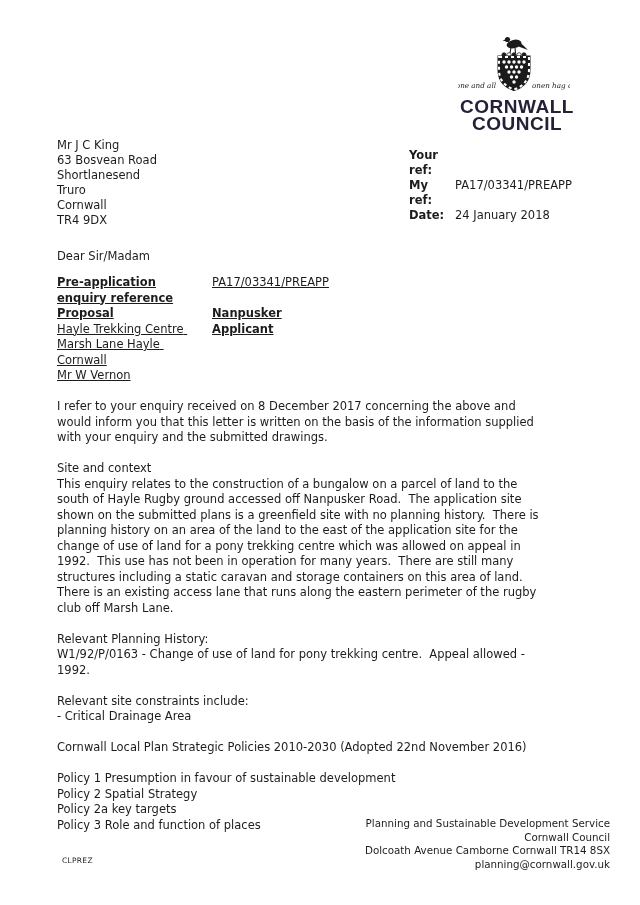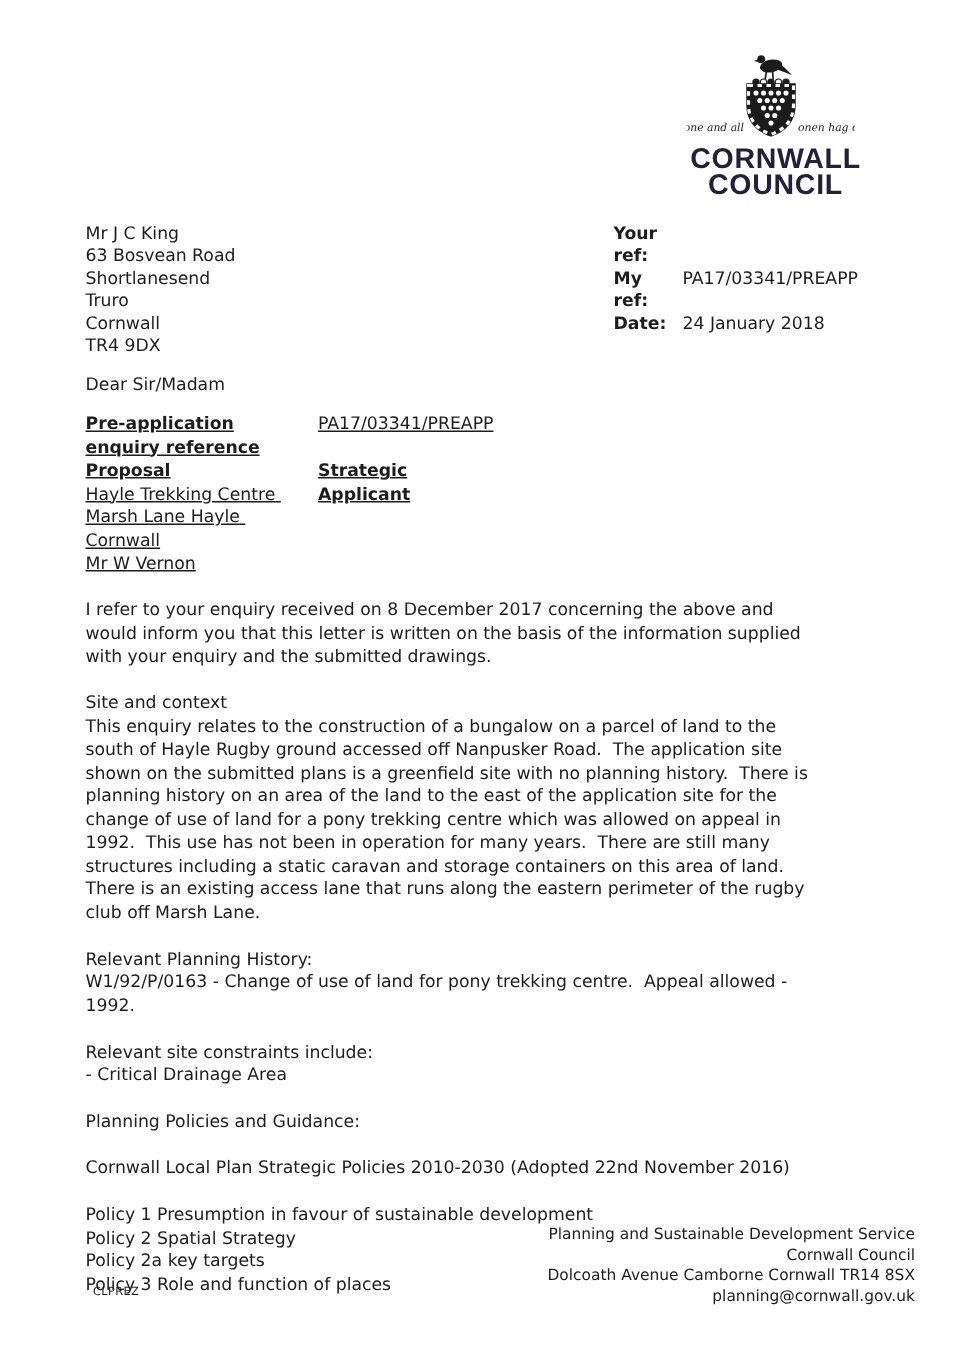--- a/index.html
+++ b/index.html
@@ -19,21 +19,21 @@
     position:absolute; left:443px; top:99px; width:148px;
     text-align:center;
     font-family:"Liberation Sans", sans-serif;
     font-weight:bold;
     font-size:19px;
     line-height:16.5px;
     letter-spacing:0.5px;
   }
 
   
-  .recipient { position:absolute; left:57px; top:148px; font-size:11.5px; line-height:15px; }
+  .recipient { position:absolute; left:57px; top:138px; font-size:11.5px; line-height:15px; }
 
   
   .refs {
     position:absolute; left:365px; top:148px;
     display:grid; grid-template-columns:90px auto;
     font-size:11.5px; line-height:15px;
   }
   .refs .lbl { font-weight:bold;margin-left:44px; }
 
   
@@ -126,21 +126,21 @@
 
   <div class="details">
     <div class="lbl">
       <div class="line">Pre-application</div>
       <div class="line">enquiry reference</div>
     </div>
     <div class="line">PA17/03341/PREAPP</div>
 
     <div class="lbl line">Proposal</div>
 
-    <div class="lbl line">Strategic</div>
+    <div class="lbl line">Nanpusker</div>
     <div class="line">Hayle Trekking Centre Marsh Lane Hayle Cornwall</div>
 
     <div class="lbl line">Applicant</div>
     <div class="line">Mr W Vernon</div>
   </div>
 
   <div class="para">
     <div class="line">I refer to your enquiry received on 8 December 2017 concerning the above and</div>
     <div class="line">would inform you that this letter is written on the basis of the information supplied</div>
     <div class="line">with your enquiry and the submitted drawings.</div>
@@ -163,23 +163,20 @@
     <div class="line">Relevant Planning History:</div>
     <div class="line">W1/92/P/0163 - Change of use of land for pony trekking centre.  Appeal allowed -</div>
     <div class="line">1992.</div>
   </div>
 
   <div class="para">
     <div class="line">Relevant site constraints include:</div>
     <div class="line">- Critical Drainage Area</div>
   </div>
 
-  <div class="para">
-    <div class="line">Planning Policies and Guidance:</div>
-  </div>
 
   <div class="para">
     <div class="line">Cornwall Local Plan Strategic Policies 2010-2030 (Adopted 22nd November 2016)</div>
   </div>
 
   <div class="para">
     <div class="line">Policy 1 Presumption in favour of sustainable development</div>
     <div class="line">Policy 2 Spatial Strategy</div>
     <div class="line">Policy 2a key targets</div>
     <div class="line">Policy 3 Role and function of places</div>

